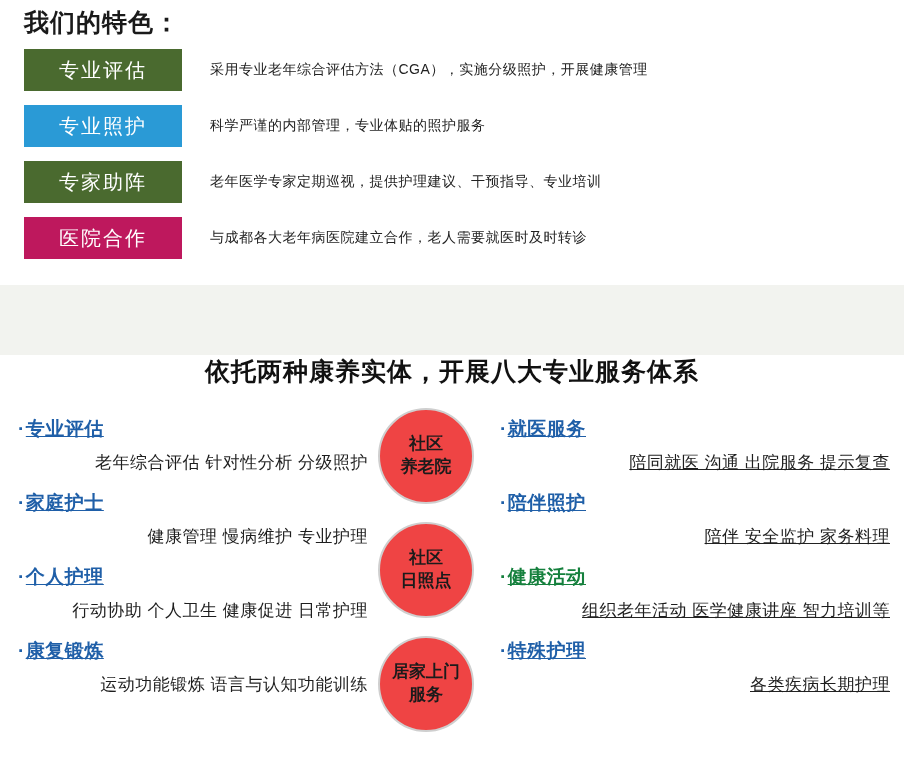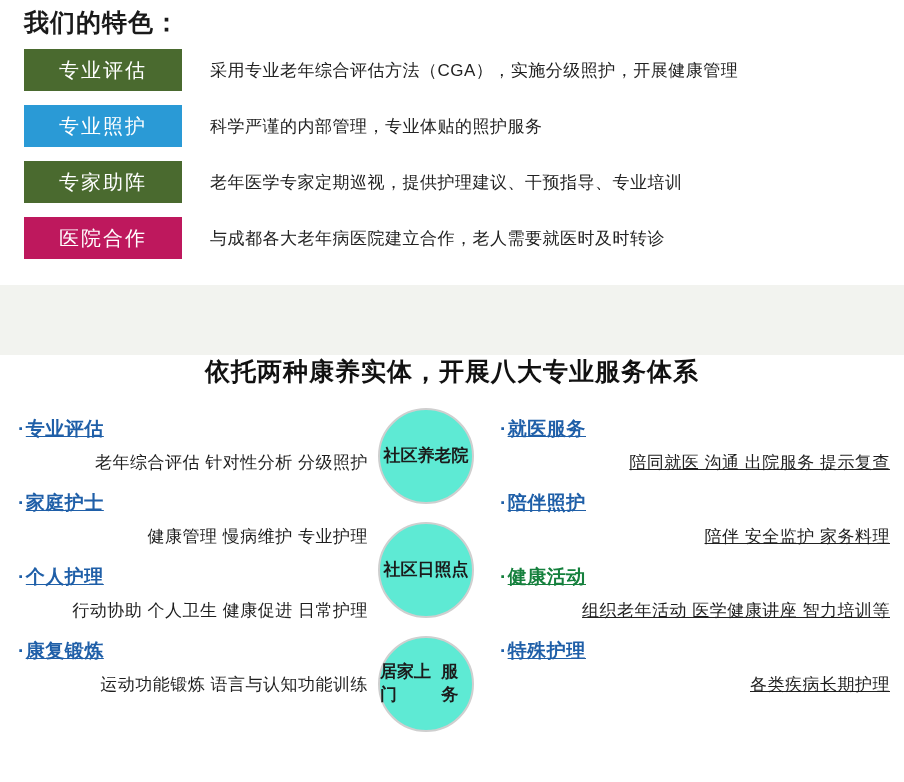--- a/index.html
+++ b/index.html
@@ -57,21 +57,21 @@
     text-align: center;
     color: #ffffff;
     font-size: 20px;
     letter-spacing: 2px;
     flex: 0 0 158px;
     box-sizing: border-box;
   }
 
   .feature-text {
     margin-left: 28px;
-    font-size: 17px;
+    font-size: 14px;
     color: #222;
     letter-spacing: 0.5px;
     white-space: nowrap;
   }
 
   
   .band {
     position: absolute;
     left: 0;
     top: 285px;
@@ -145,28 +145,28 @@
     left: 378px;
     top: -8px;
     width: 110px;
   }
   .circle {
     width: 96px;
     height: 96px;
     border-radius: 50%;
     border: 2px solid #cfcfcf;
     display: flex;
-    flex-direction: row;
+    flex-direction: column;
     align-items: center;
     justify-content: center;
     font-size: 17px;
     color: #1b1b1b;
     font-weight: bold;
     margin-bottom: 18px;
-    background: #5eead4;
+    background: #ef4444;
     line-height: 1.35;
     box-sizing: border-box;
   }
 </style>
 </head>
 <body>
 
 <div class="top-section">
   <div class="section-title">我们的特色：</div>
 

